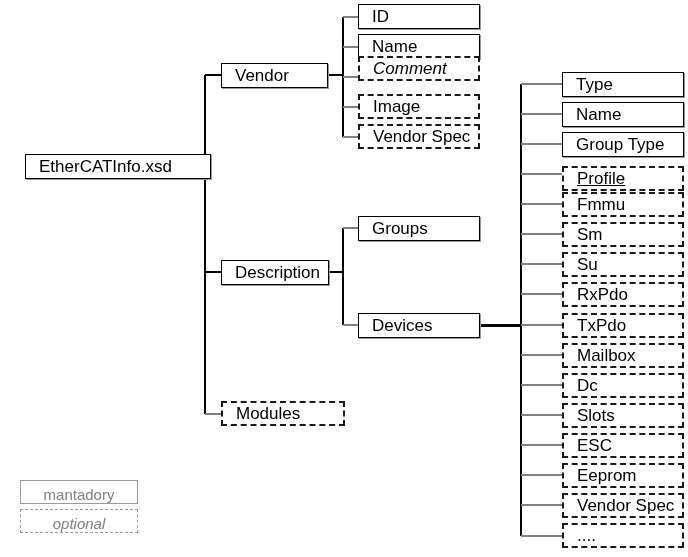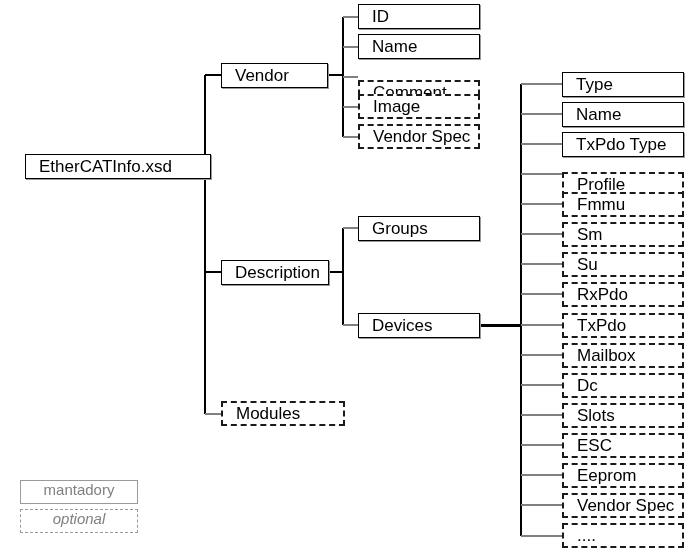--- a/index.html
+++ b/index.html
@@ -46,21 +46,21 @@
     border: 2px dashed #1a1a1a;
   }
   .legend-box {
     position: absolute;
     box-sizing: border-box;
     background: #ffffff;
     color: #808080;
     font-size: 15px;
     height: 24px;
     display: flex;
-    align-items: flex-start;
+    align-items: flex-end;
     justify-content: center;
     white-space: nowrap;
     z-index: 2;
   }
   .legend-box.solid {
     border: 1px solid #9a9a9a;
   }
   .legend-box.dashed {
     border: 1px dashed #9a9a9a;
   }
@@ -129,21 +129,21 @@
   <div class="node dashed" style="left:221px; top:401px; width:124px;">
     <span>Modules</span>
   </div>
 
   <div class="node solid" style="left:358px; top:4px; width:122px;">
     <span>ID</span>
   </div>
   <div class="node solid" style="left:358px; top:34px; width:122px;">
     <span>Name</span>
   </div>
-  <div class="node dashed" style="left:358px; top:80px; width:122px;">
+  <div class="node dashed" style="left:358px; top:56px; width:122px;font-style:italic;">
     <span>Comment</span>
   </div>
   <div class="node dashed" style="left:358px; top:94px; width:122px;">
     <span>Image</span>
   </div>
   <div class="node dashed" style="left:358px; top:124px; width:122px;">
     <span>Vendor Spec</span>
   </div>
 
   <div class="node solid" style="left:358px; top:216px; width:122px;">
@@ -153,23 +153,23 @@
     <span>Devices</span>
   </div>
 
   <div class="node solid" style="left:562px; top:72px; width:122px;">
     <span>Type</span>
   </div>
   <div class="node solid" style="left:562px; top:102px; width:122px;">
     <span>Name</span>
   </div>
   <div class="node solid" style="left:562px; top:132px; width:122px;">
-    <span>TxPdo Type</span>
-  </div>
-  <div class="node dashed" style="left:562px; top:172px; width:122px;">
+    <span>Group Type</span>
+  </div>
+  <div class="node dashed" style="left:562px; top:166px; width:122px;text-decoration:underline;">
     <span>Profile</span>
   </div>
   <div class="node dashed" style="left:562px; top:192px; width:122px;">
     <span>Fmmu</span>
   </div>
   <div class="node dashed" style="left:562px; top:222px; width:122px;">
     <span>Sm</span>
   </div>
   <div class="node dashed" style="left:562px; top:252px; width:122px;">
     <span>Su</span>

